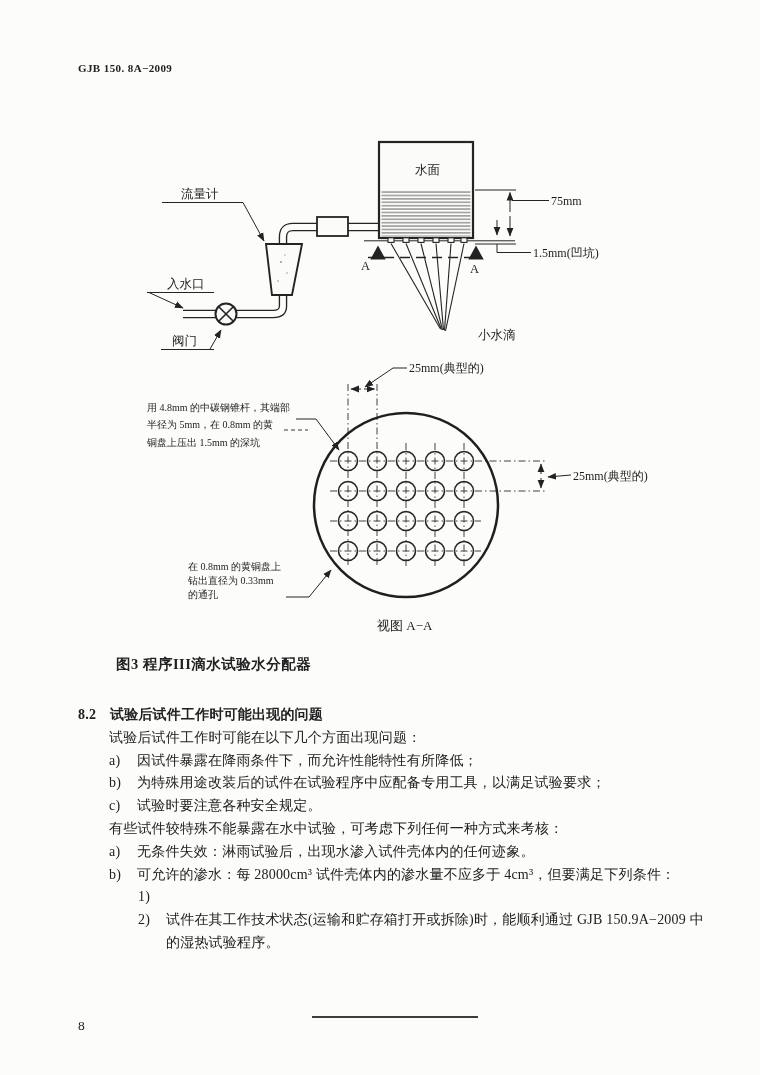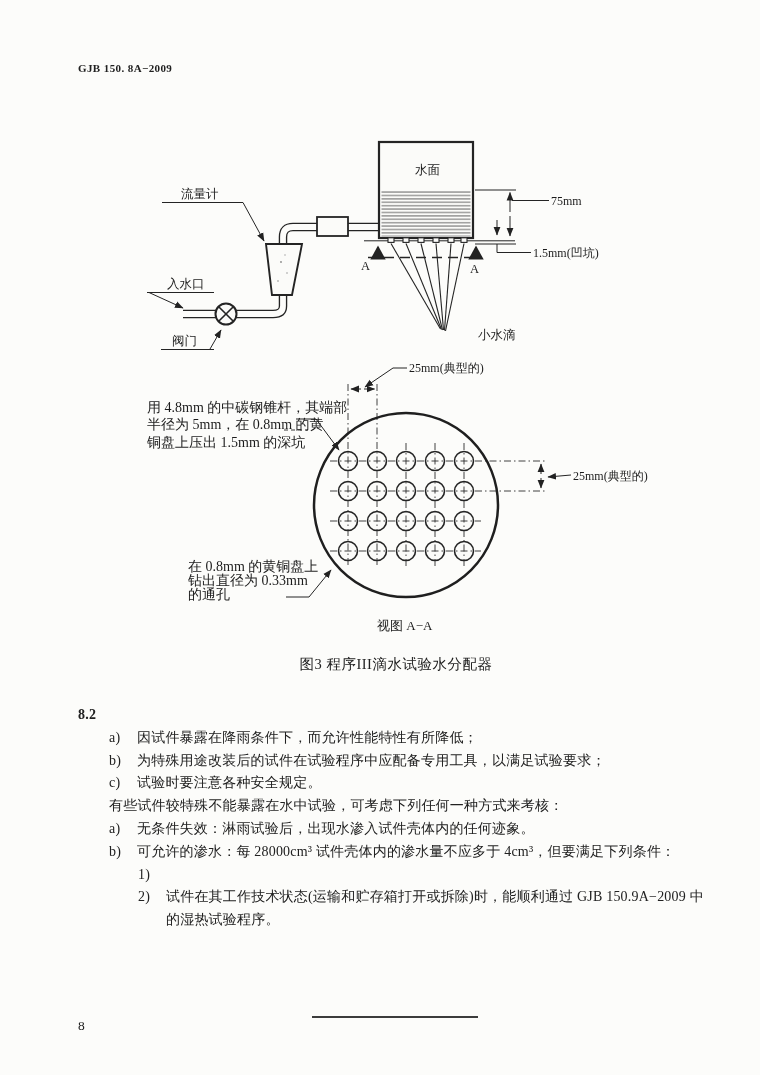--- a/index.html
+++ b/index.html
@@ -5,25 +5,25 @@
   html,body{margin:0;padding:0}
   body{width:760px;height:1075px;position:relative;background:#fcfcfa;
        font-family:"Liberation Serif","DejaVu Serif",serif;color:#212121}
   .page{position:absolute;inset:0;overflow:hidden}
   .doc-code{position:absolute;left:78px;top:62px;font-size:11px;font-weight:bold;letter-spacing:.4px}
   svg{position:absolute;left:0;top:0}
   svg text{font-family:"Liberation Serif","DejaVu Serif",serif;fill:#1c1c1c}
   .dlab{font-size:12.5px}
   .dim{font-size:12px}
   .view{font-size:13px}
-  .note{position:absolute;font-size:14px;color:#1c1c1c;white-space:nowrap}
+  .note{position:absolute;font-size:10px;color:#1c1c1c;white-space:nowrap}
   .note-top{left:147px;top:399px;line-height:17.4px}
   .note-bottom{left:188px;top:560px;line-height:13.8px}
-  .caption{position:absolute;left:116px;top:655px;width:560px;text-align:center;
-           font-weight:normal;font-size:14.5px;letter-spacing:.5px}
+  .caption{position:absolute;left:116px;top:655px;width:560px;
+           font-weight:bold;font-size:14.5px;letter-spacing:.5px}
   .content{position:absolute;left:78px;top:704px;width:632px;font-size:14px;
            line-height:22.8px;letter-spacing:.2px}
   .sec{font-weight:bold;display:flex}
   .sec .num{width:32px;flex:none}
   .para{padding-left:31px}
   .li{display:flex;padding-left:31px}
   .li.li2{padding-left:60px}
   .li .lbl{width:28px;flex:none}
   .li .txt{flex:1}
   .pageno{position:absolute;left:78px;top:1018px;font-size:13.5px}
@@ -199,21 +199,23 @@
     <div>在 0.8mm 的黄铜盘上</div>
     <div>钻出直径为 0.33mm</div>
     <div>的通孔</div>
   </div>
 
   <div class="caption">图3  程序III滴水试验水分配器</div>
 
   <div class="content">
     <div class="sec">
       <span class="num">8.2</span>
-    </div>
+      <span>试验后试件工作时可能出现的问题</span>
+    </div>
+    <div class="para">试验后试件工作时可能在以下几个方面出现问题：</div>
     <div class="li">
       <span class="lbl">a)</span>
       <span class="txt">因试件暴露在降雨条件下，而允许性能特性有所降低；</span>
     </div>
     <div class="li">
       <span class="lbl">b)</span>
       <span class="txt">为特殊用途改装后的试件在试验程序中应配备专用工具，以满足试验要求；</span>
     </div>
     <div class="li">
       <span class="lbl">c)</span>

